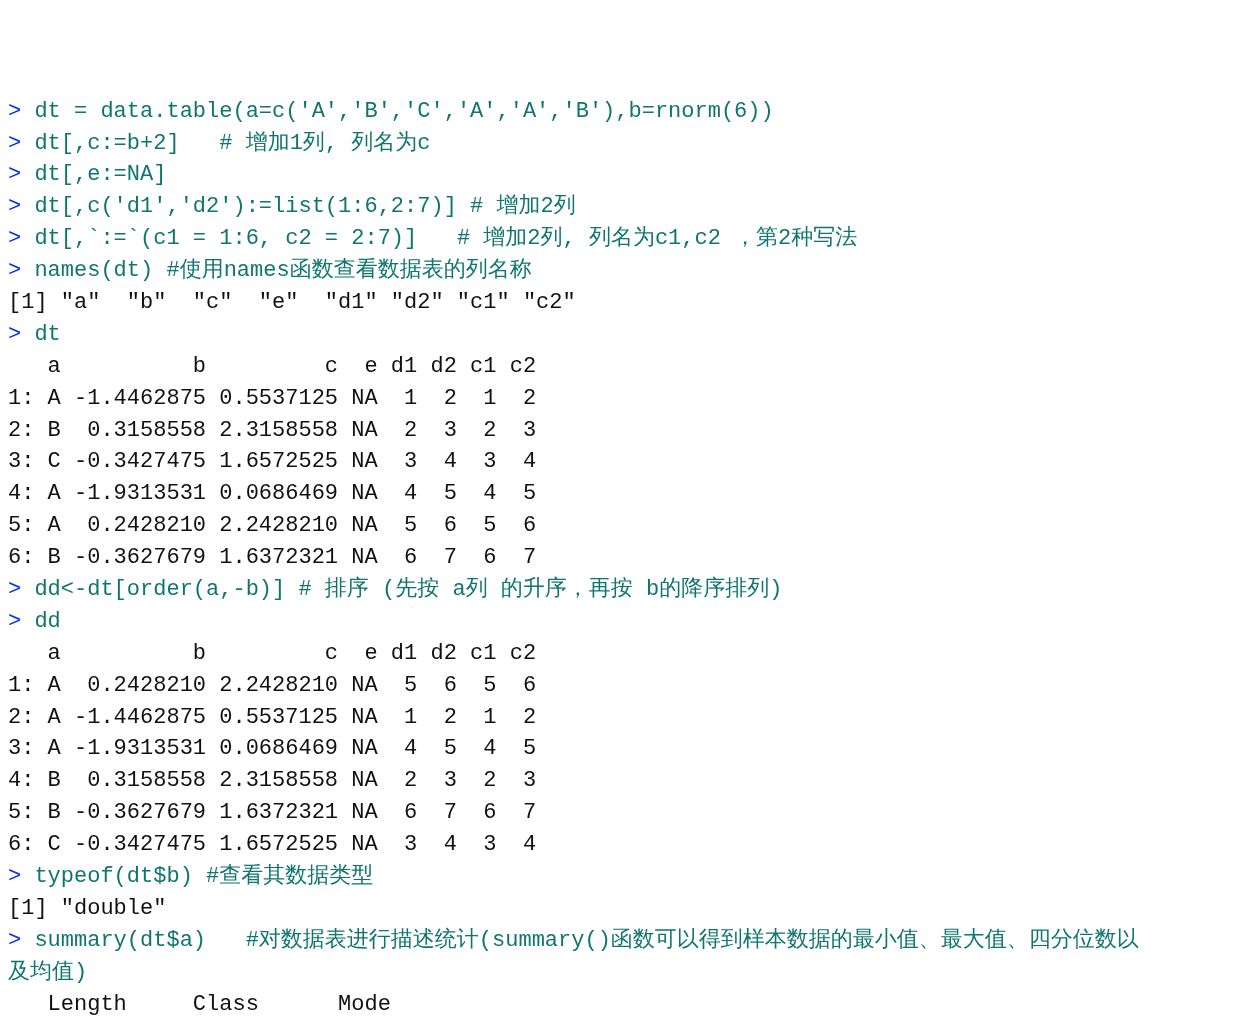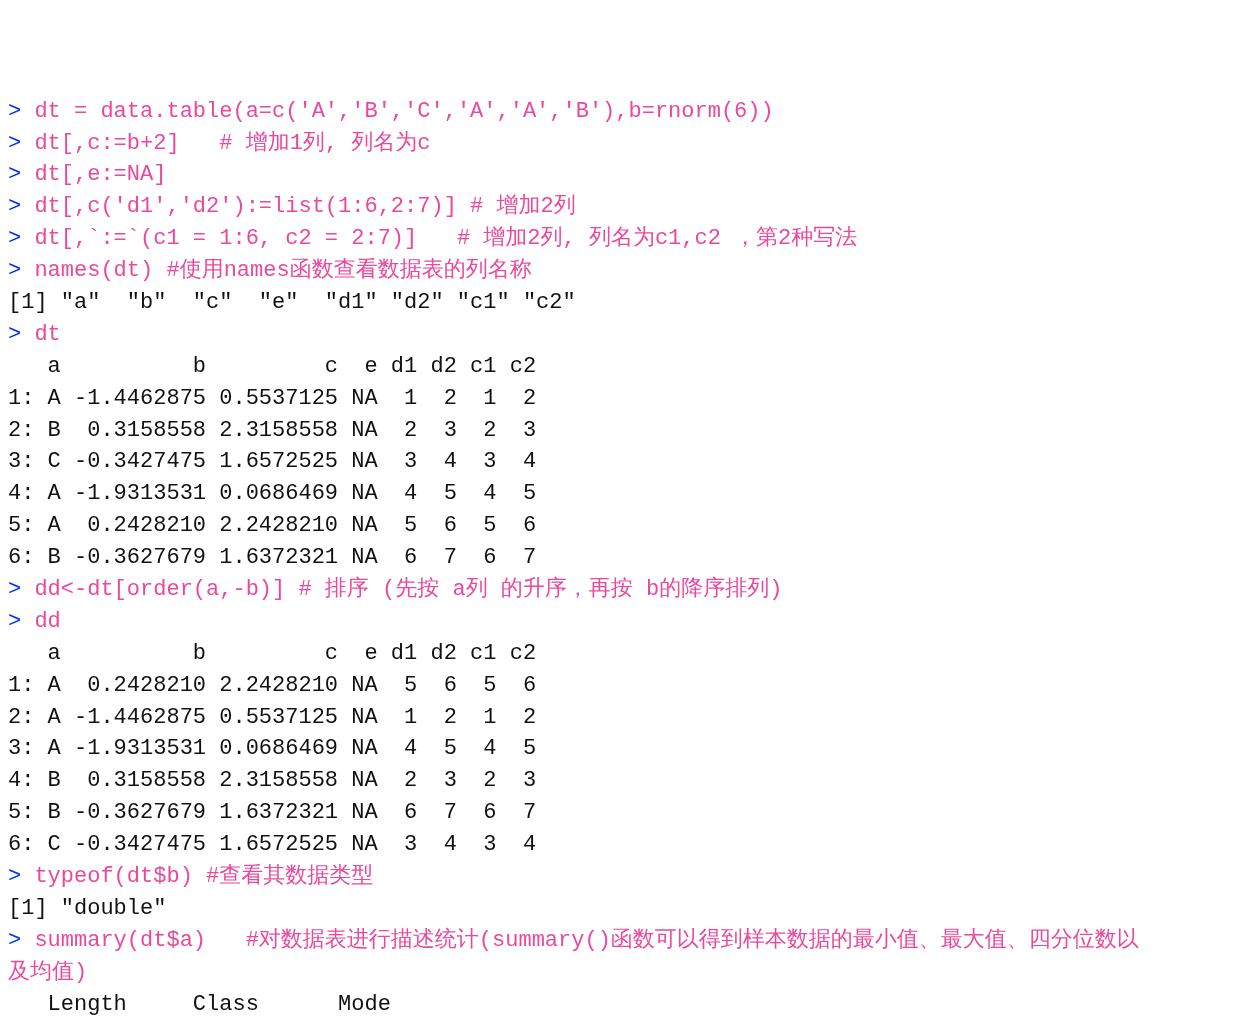--- a/index.html
+++ b/index.html
@@ -6,21 +6,21 @@
       font-family: Menlo, Consolas, "Courier New", monospace;
       font-size: 22px;
       line-height: 1.45;
       margin: 0;
       padding: 0 8px;
       background: #ffffff;
       white-space: pre;
       color: #111;
     }
     .prompt { color: #0033ee; }
-    .cmd { color: #ec4899; text-align: right; }
+    .cmd { color: #0f766e; text-align: right; }
     .out { color: #111; }
   </style>
 </head>
 <body>
 
 
 <div id="console"><div><span class="prompt">&gt; </span><span class="cmd">dt = data.table(a=c('A','B','C','A','A','B'),b=rnorm(6))</span></div><div><span class="prompt">&gt; </span><span class="cmd">dt[,c:=b+2]   # 增加1列, 列名为c</span></div><div><span class="prompt">&gt; </span><span class="cmd">dt[,e:=NA]</span></div><div><span class="prompt">&gt; </span><span class="cmd">dt[,c('d1','d2'):=list(1:6,2:7)] # 增加2列</span></div><div><span class="prompt">&gt; </span><span class="cmd">dt[,`:=`(c1 = 1:6, c2 = 2:7)]   # 增加2列, 列名为c1,c2 ，第2种写法</span></div><div><span class="prompt">&gt; </span><span class="cmd">names(dt) #使用names函数查看数据表的列名称</span></div><div><span class="out">[1] "a"  "b"  "c"  "e"  "d1" "d2" "c1" "c2"</span></div><div><span class="prompt">&gt; </span><span class="cmd">dt</span></div><div><span class="out">   a          b         c  e d1 d2 c1 c2</span></div><div><span class="out">1: A -1.4462875 0.5537125 NA  1  2  1  2</span></div><div><span class="out">2: B  0.3158558 2.3158558 NA  2  3  2  3</span></div><div><span class="out">3: C -0.3427475 1.6572525 NA  3  4  3  4</span></div><div><span class="out">4: A -1.9313531 0.0686469 NA  4  5  4  5</span></div><div><span class="out">5: A  0.2428210 2.2428210 NA  5  6  5  6</span></div><div><span class="out">6: B -0.3627679 1.6372321 NA  6  7  6  7</span></div><div><span class="prompt">&gt; </span><span class="cmd">dd&lt;-dt[order(a,-b)] # 排序 (先按 a列 的升序，再按 b的降序排列)</span></div><div><span class="prompt">&gt; </span><span class="cmd">dd</span></div><div><span class="out">   a          b         c  e d1 d2 c1 c2</span></div><div><span class="out">1: A  0.2428210 2.2428210 NA  5  6  5  6</span></div><div><span class="out">2: A -1.4462875 0.5537125 NA  1  2  1  2</span></div><div><span class="out">3: A -1.9313531 0.0686469 NA  4  5  4  5</span></div><div><span class="out">4: B  0.3158558 2.3158558 NA  2  3  2  3</span></div><div><span class="out">5: B -0.3627679 1.6372321 NA  6  7  6  7</span></div><div><span class="out">6: C -0.3427475 1.6572525 NA  3  4  3  4</span></div><div><span class="prompt">&gt; </span><span class="cmd">typeof(dt$b) #查看其数据类型</span></div><div><span class="out">[1] "double"</span></div><div><span class="prompt">&gt; </span><span class="cmd">summary(dt$a)   #对数据表进行描述统计(summary()函数可以得到样本数据的最小值、最大值、四分位数以</span></div><div><span class="prompt"></span><span class="cmd">及均值)</span></div><div><span class="out">   Length     Class      Mode </span></div></div>
 
 
 

